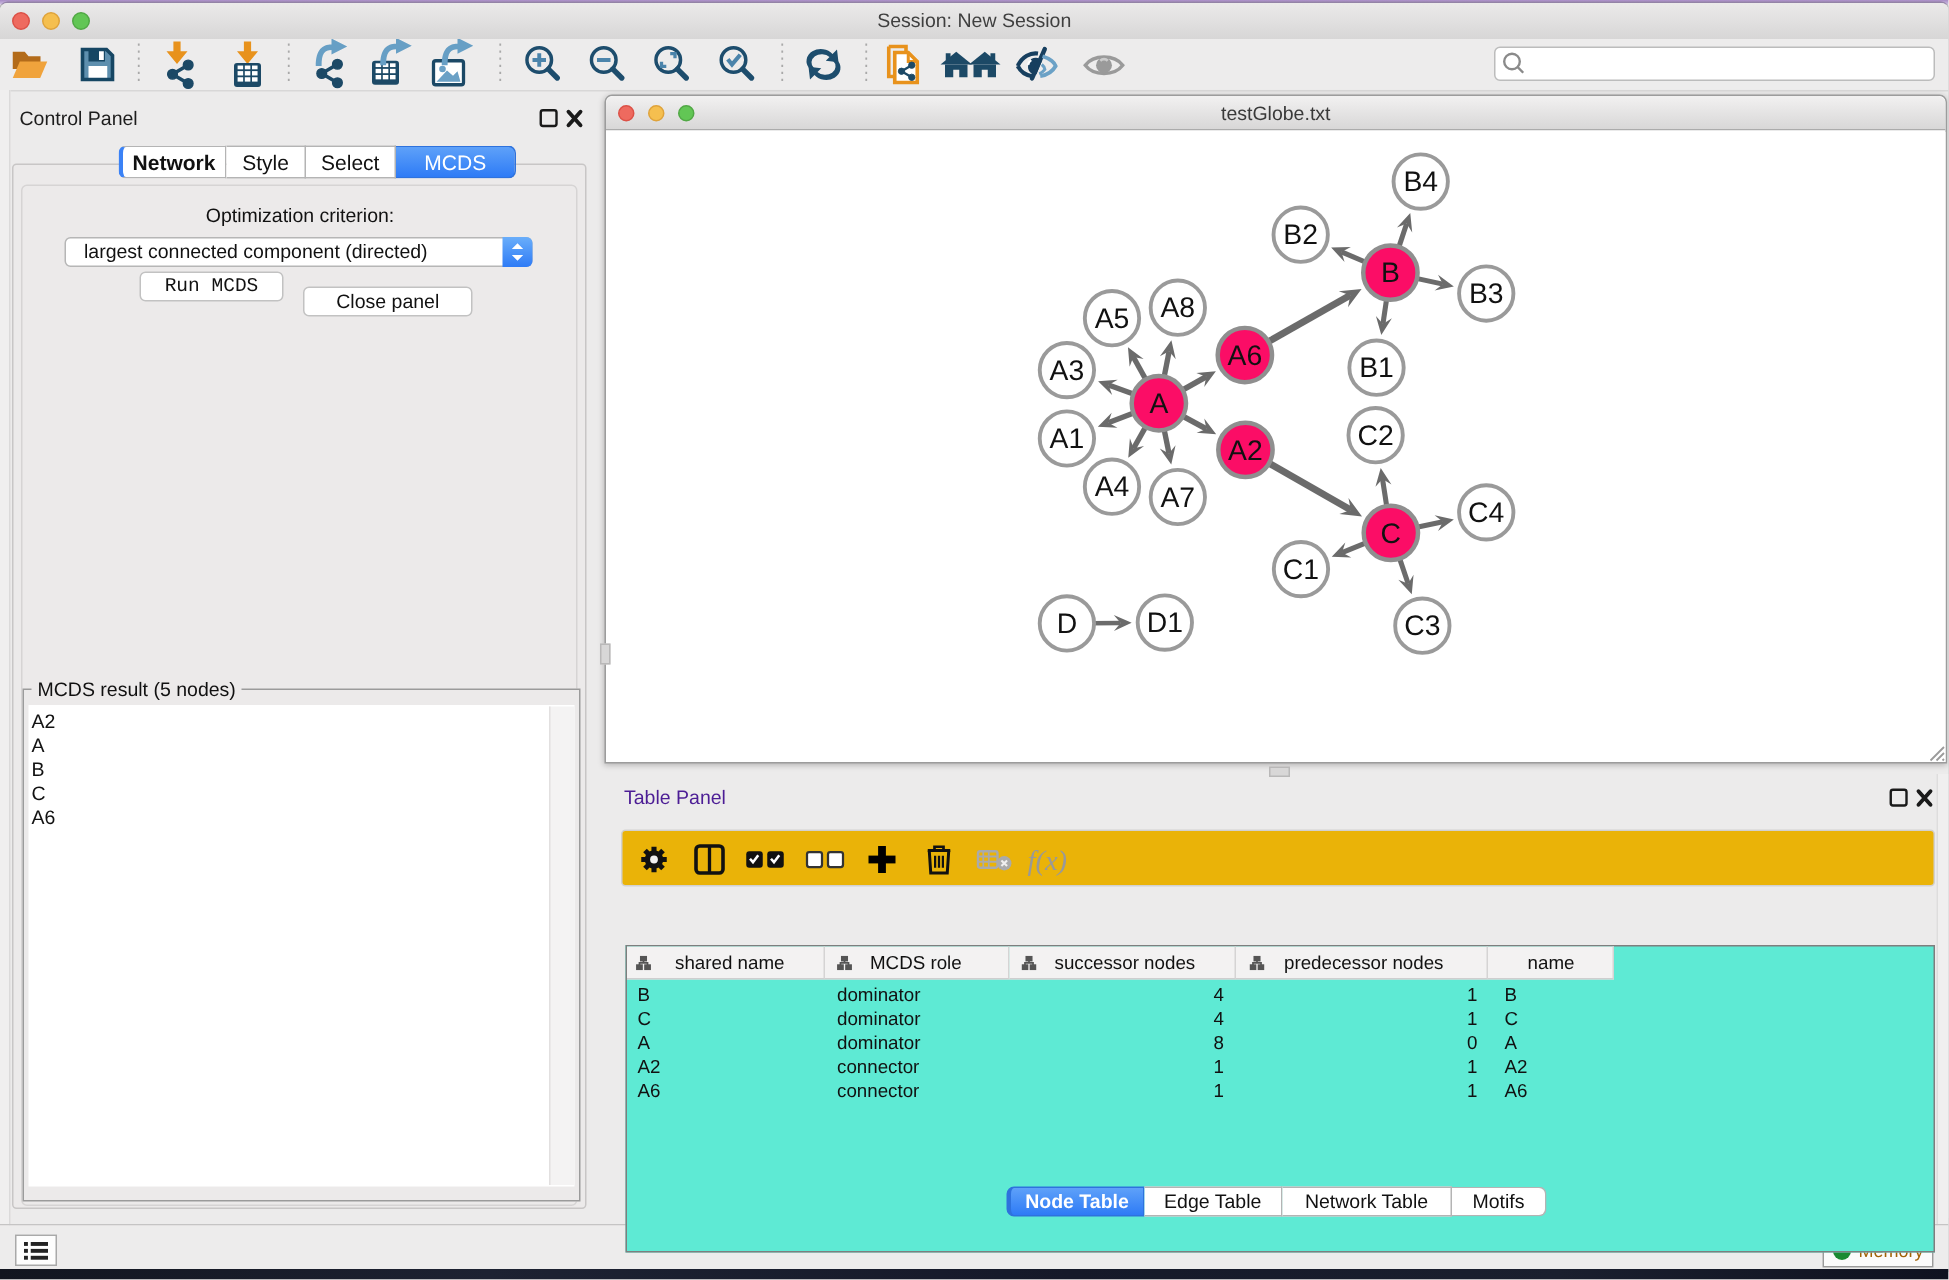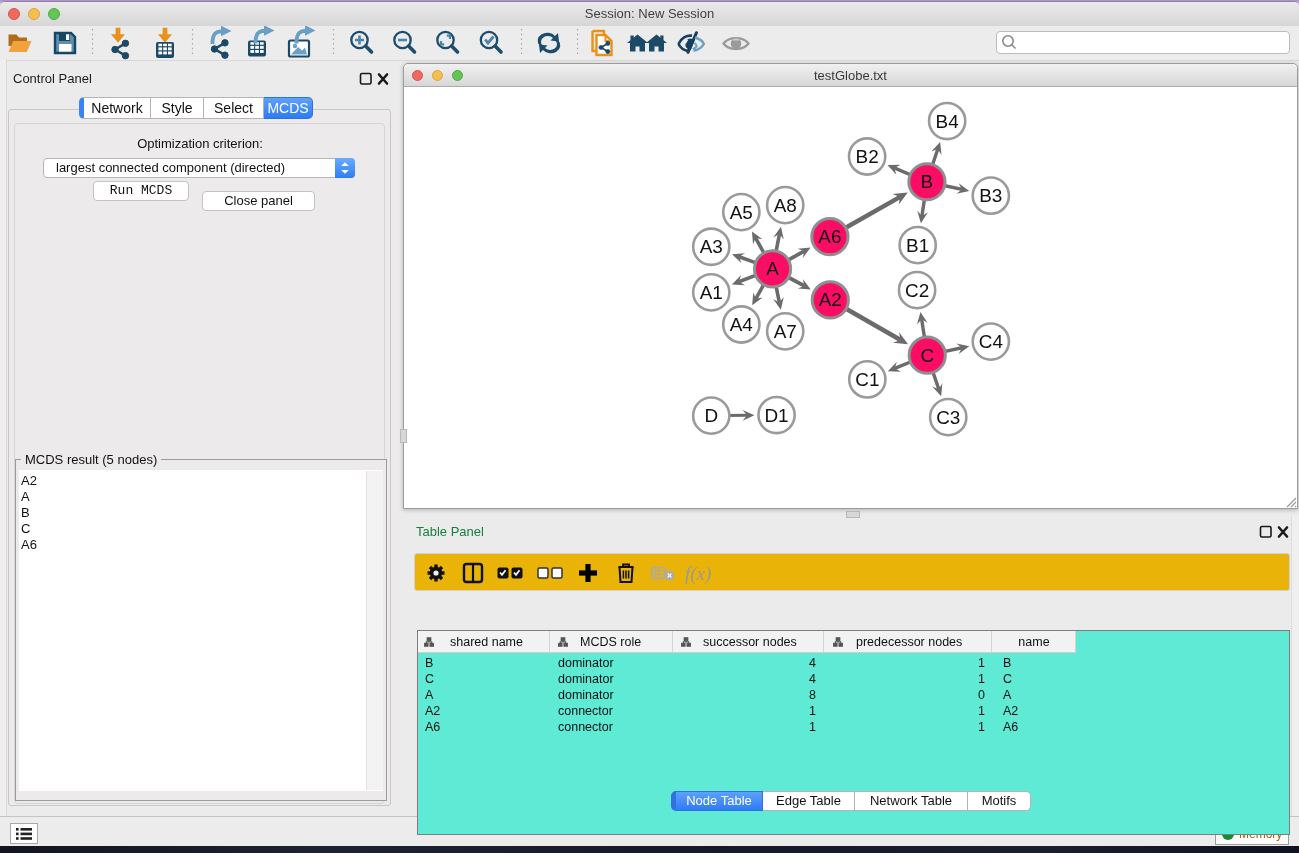--- a/index.html
+++ b/index.html
@@ -21,21 +21,21 @@
   #mainbg { left:0; top:60px; width:1299px; height:752px; background:#ecebeb; border-top:1px solid #d8d7d7; }
   #statusline { left:0; top:816px; width:1299px; height:1px; background:#c5c4c4; }
   #statusbar { left:0; top:817px; width:1299px; height:29px; background:#edecec; }
   
   #leftmargin { left:0; top:60px; width:7px; height:757px; background:#f0efef; border-right:1px solid #dbdada; }
   #rightmargin { left:1291px; top:516px; width:8px; height:301px; background:#f0efef; border-left:1px solid #dedddd; }
   
   #cp-title { left:13px; top:71px; font-size:13px; color:#1d1d1d; }
   .seg { position:absolute; display:flex; font-size:14px; color:#111; }
   .seg .s { background:#fff; border:1px solid #b4b4b4; border-left:none; text-align:center; line-height:20px; }
-  .seg .s.first { border-left:5px solid #3b82f6; border-radius:5px 0 0 5px; }
+  .seg .s.first { border-left:3px solid #3b82f6; border-radius:5px 0 0 5px;font-weight:bold; }
   .seg .s.last { border-radius:0 5px 5px 0; }
   .seg .s.sel { background:linear-gradient(#5ea1f9,#2e7bf6); border-color:#2e72dd; color:#fff; }
   #cp-outer { left:8px; top:109px; width:383px; height:697px; background:#eceaea; border:1px solid #c8c6c6; border-radius:3px; }
   #cp-inner { left:14px; top:123px; width:371px; height:681px; background:#eceaea; border:1px solid #d6d4d4; border-radius:4px; }
   #opt-label { left:15px; top:136px; width:370px; text-align:center; font-size:13px; color:#111; }
   #combo { left:43px; top:158px; width:312px; height:20px; background:#fff; border:1px solid #b6b6b6; border-radius:4px; font-size:13px; color:#111; line-height:18px; padding-left:12px; }
   #combo .spin { position:absolute; right:-1px; top:-1px; width:20px; height:20px; border-radius:0 4px 4px 0; background:linear-gradient(#6aaefa,#2e7bf6); }
   .pushbtn { background:#fff; border:1px solid #c2c2c2; border-radius:4px; font-size:13px; color:#111; text-align:center; position:absolute; }
   #btn-run { left:93px; top:181px; width:96px; height:20px; line-height:18px;font-family:Liberation Mono, monospace; }
   #btn-close { left:202px; top:191px; width:113px; height:20px; line-height:18px; }
@@ -222,21 +222,21 @@
 <div class="abs" id="cp-title">Control Panel</div>
 <svg class="abs" width="30" height="14" viewBox="0 0 30 14" style="left:359px;top:72px">
 <rect x="1.5" y="1.5" width="10.5" height="10.5" rx="1.5" fill="none" stroke="#1a1a1a" stroke-width="1.6"></rect>
 <path d="M20,2.5 L28,11.5 M28,2.5 L20,11.5" stroke="#1a1a1a" stroke-width="2.6" stroke-linecap="round"></path>
 </svg>
 <div class="abs" id="cp-outer"></div>
 <div class="seg" style="left:79px;top:97px">
 <div class="s first" style="width:72px">Network</div>
 <div class="s" style="width:53px">Style</div>
 <div class="s" style="width:60px">Select</div>
-<div class="s last sel" style="width:49px">MCDS</div>
+<div class="s last sel" style="width:80px">MCDS</div>
 </div>
 <div class="abs" id="cp-inner"></div>
 <div class="abs" id="opt-label">Optimization criterion:</div>
 <div class="abs" id="combo">largest connected component (directed)
   <div class="spin"><svg width="20" height="20" viewBox="0 0 20 20">
         <path d="M6.2,8 L10,4.2 L13.8,8 Z M6.2,12 L10,15.8 L13.8,12 Z" fill="#fff"></path>
       </svg></div>
 </div>
 <div class="pushbtn" id="btn-run">Run MCDS</div>
 <div class="pushbtn" id="btn-close">Close panel</div>
@@ -351,21 +351,21 @@
 <text x="372.2" y="335.1" font-size="19" font-family="Liberation Sans, sans-serif" fill="#111" text-anchor="middle">D1</text>
 </svg>
   </div>
 <svg class="abs" width="12" height="12" viewBox="0 0 12 12" style="left:1285px;top:496px">
     <path d="M2,11 L11,2 M6,11 L11,6 M10,11 L11,10" stroke="#9b9b9b" stroke-width="1.2"></path>
   </svg>
 
 <div class="abs" style="left:400px;top:429px;width:7px;height:14px;background:#d8d7d7;border:1px solid #b9b8b8"></div>
 <div class="abs" style="left:846px;top:511px;width:14px;height:7px;background:#d8d7d7;border:1px solid #b9b8b8"></div>
 
-<div class="abs" id="tp-title" style="left:416px;top:524px;font-size:13px;color:#15803d">Table Panel</div>
+<div class="abs" id="tp-title" style="left:416px;top:524px;font-size:13px;color:#4c1d95">Table Panel</div>
 <svg class="abs" width="30" height="14" viewBox="0 0 30 14" style="left:1259px;top:525px">
 <rect x="1.5" y="1.5" width="10.5" height="10.5" rx="1.5" fill="none" stroke="#1a1a1a" stroke-width="1.6"></rect>
 <path d="M20,2.5 L28,11.5 M28,2.5 L20,11.5" stroke="#1a1a1a" stroke-width="2.6" stroke-linecap="round"></path>
 </svg>
 <div class="abs" id="tp-toolbar" style="left:414px;top:553px;width:876px;height:38px;background:#eab308;border:1px solid #d2d1d1;border-radius:3px">
     <svg width="876" height="38" viewBox="0 0 876 38" style="position:absolute;left:0;top:0">
 
 <g transform="translate(21,19)" fill="#111">
 <circle cx="0" cy="0" r="6.2"></circle>
 <g stroke="#111" stroke-width="3.4">

